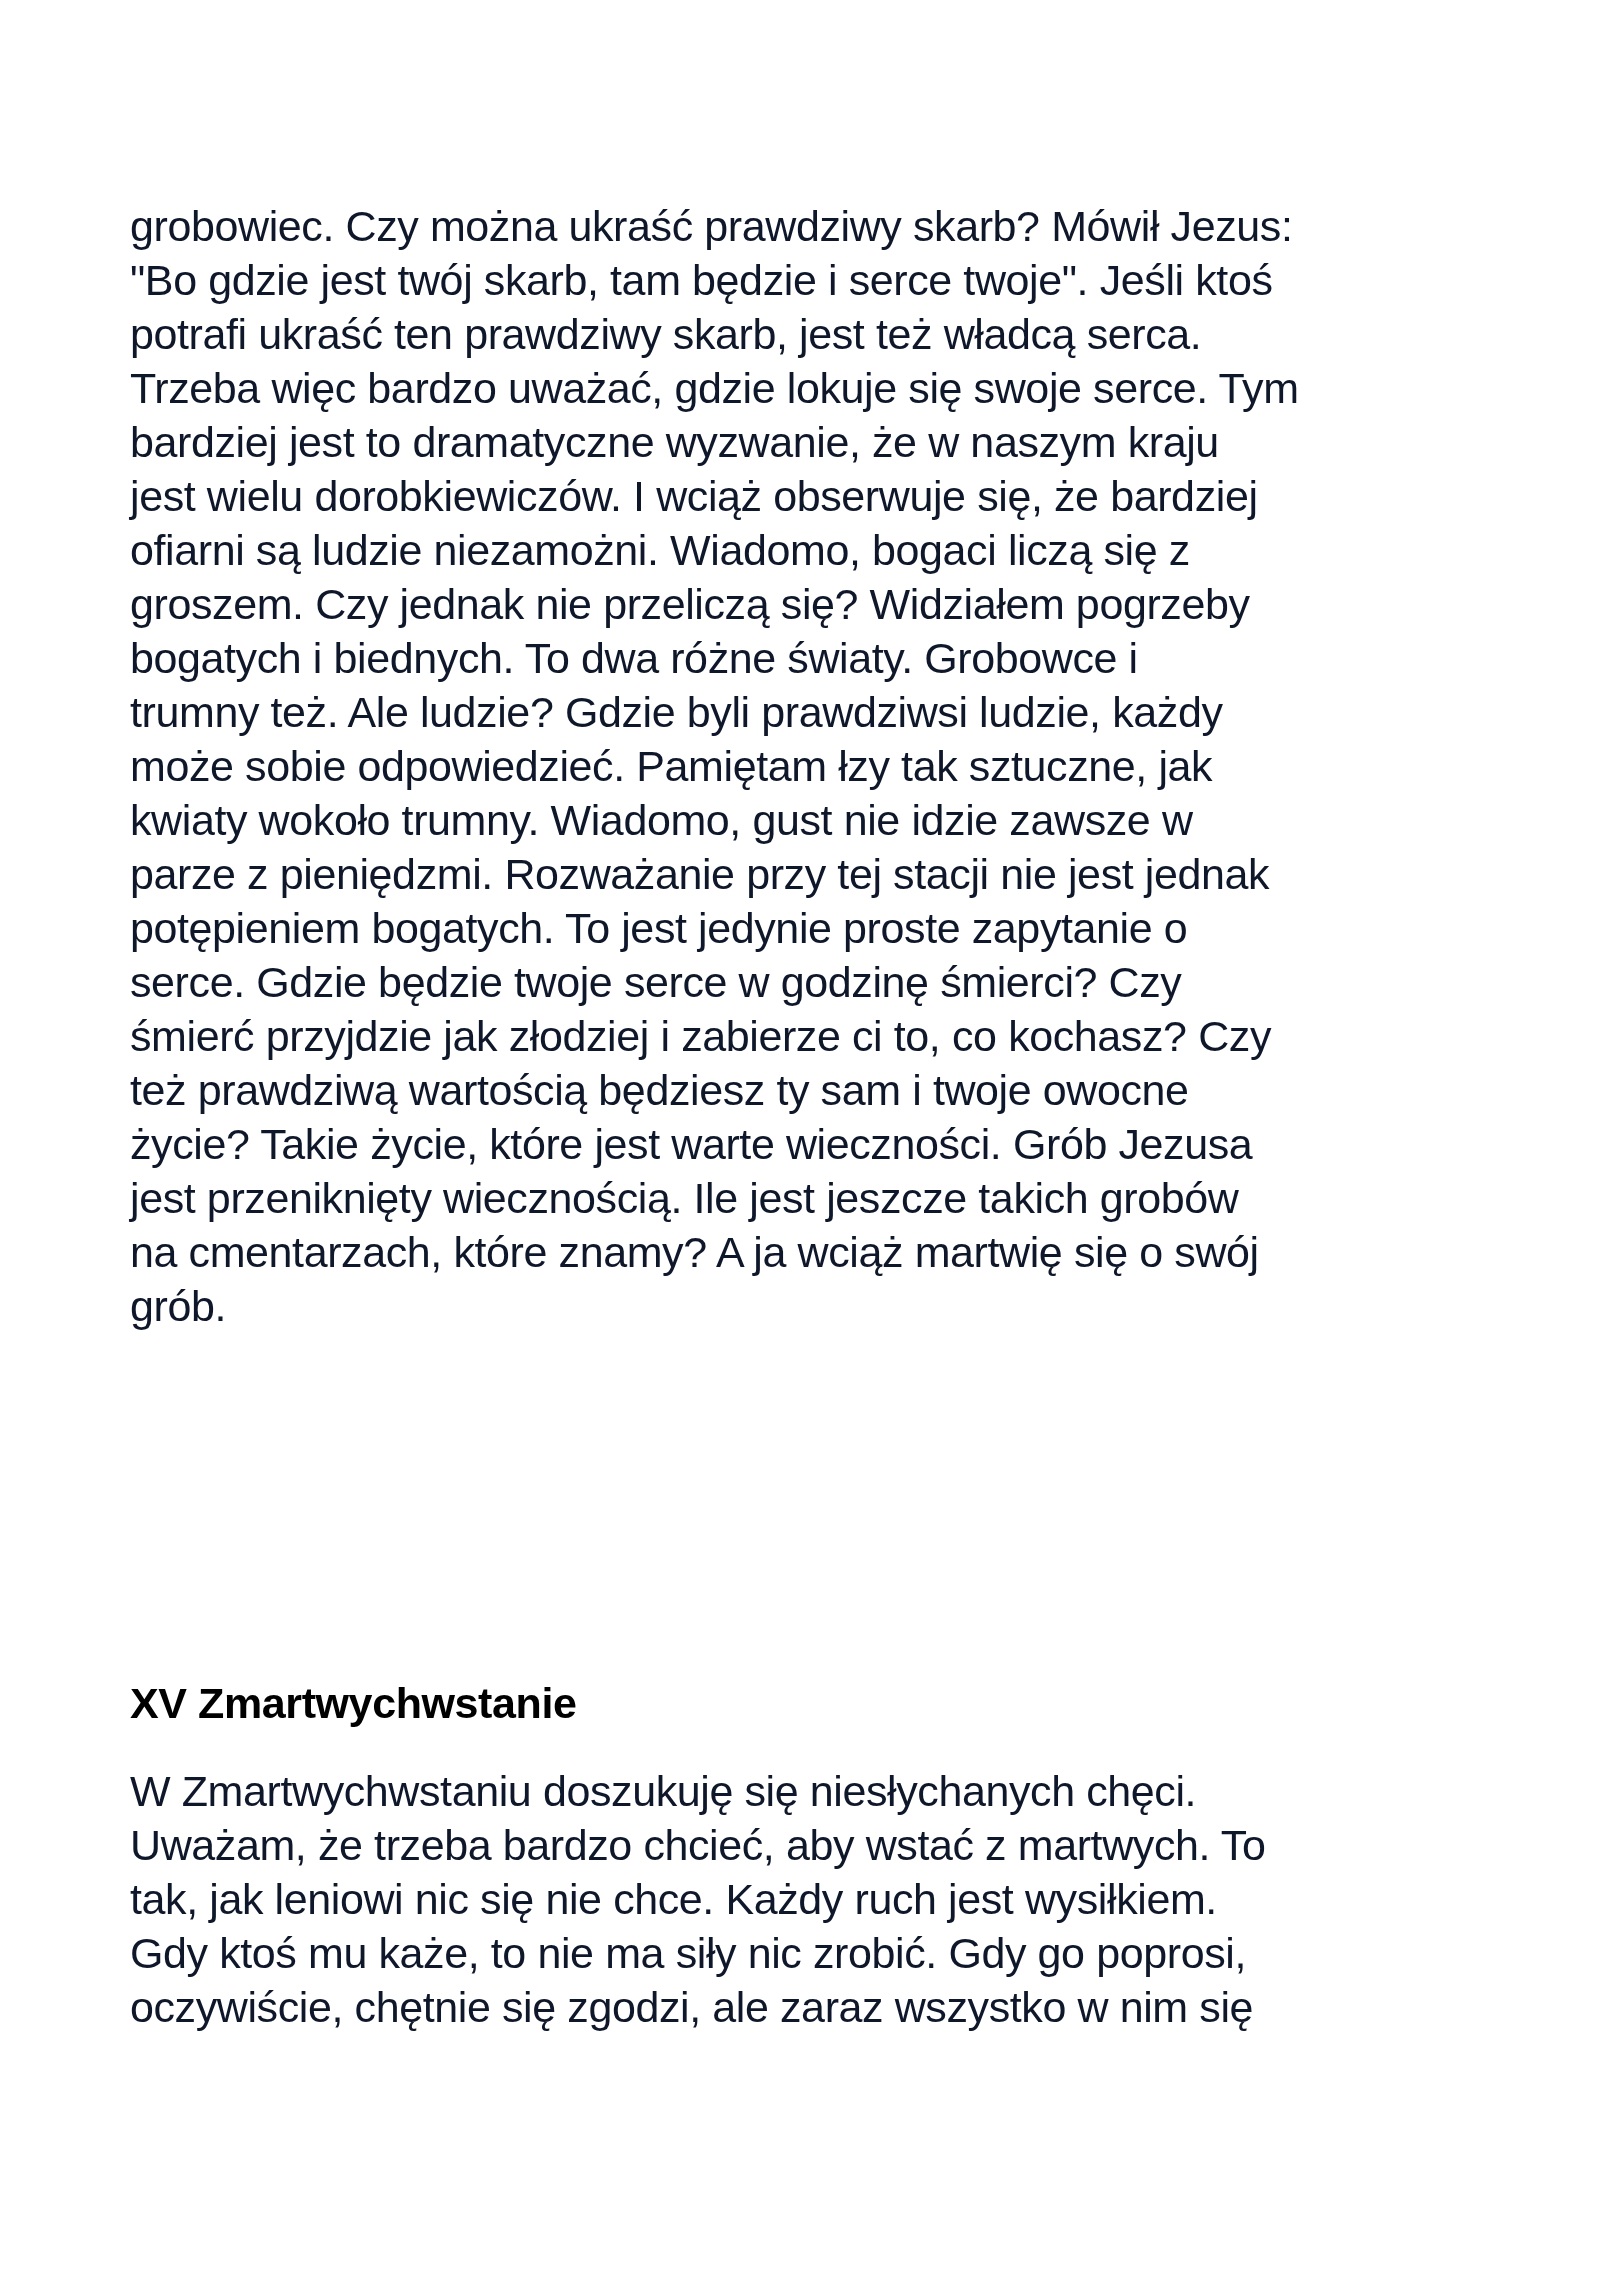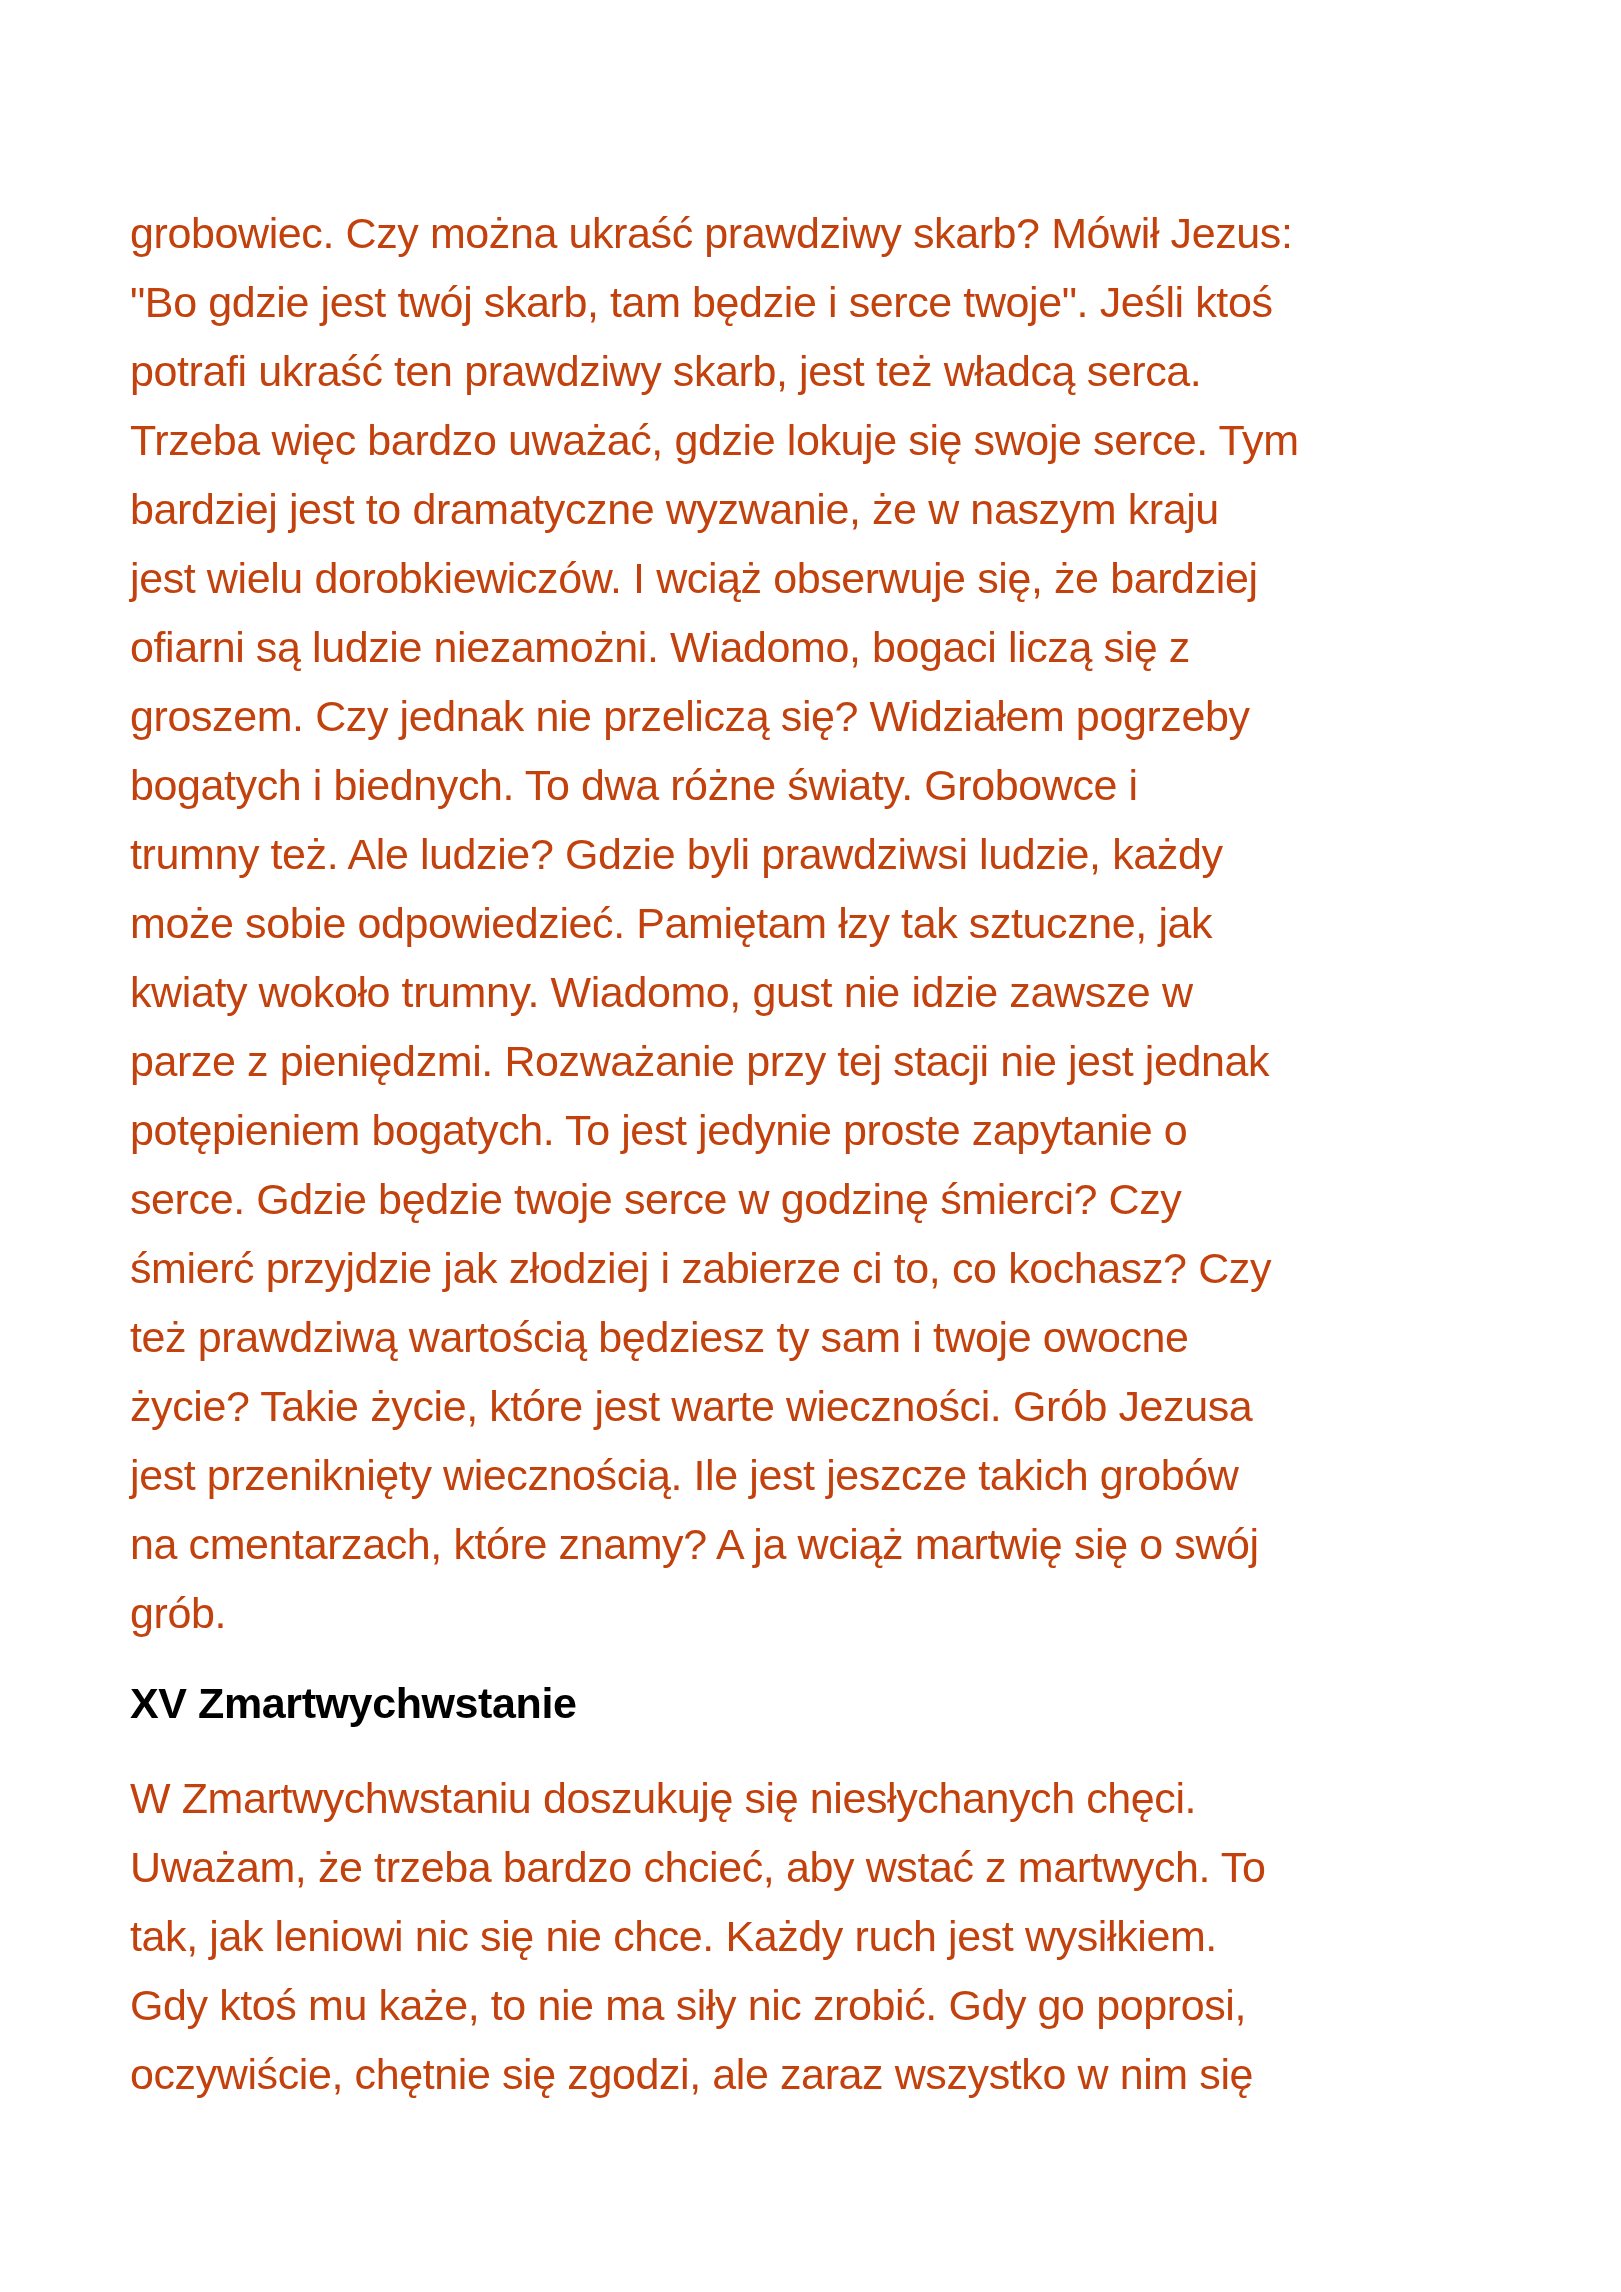--- a/index.html
+++ b/index.html
@@ -22,24 +22,24 @@
     background: #ffffff;
     overflow: hidden;
   }
   .textblock {
     position: absolute;
     left: 130px;
     width: 1372px;
   }
   .para {
     font-size: 43px;
-    line-height: 69px;
+    line-height: 54px;
     letter-spacing: -0.4px;
     white-space: pre-line;
-    color: #c2410c;
+    color: #0f172a;
   }
   .para-1 { top: 199px; }
   .para-2 { top: 1764px; }
   .heading {
     top: 1669px;
     font-size: 43px;
     line-height: 69px;
     font-weight: bold;
     letter-spacing: -0.4px;
     color: #000000;

